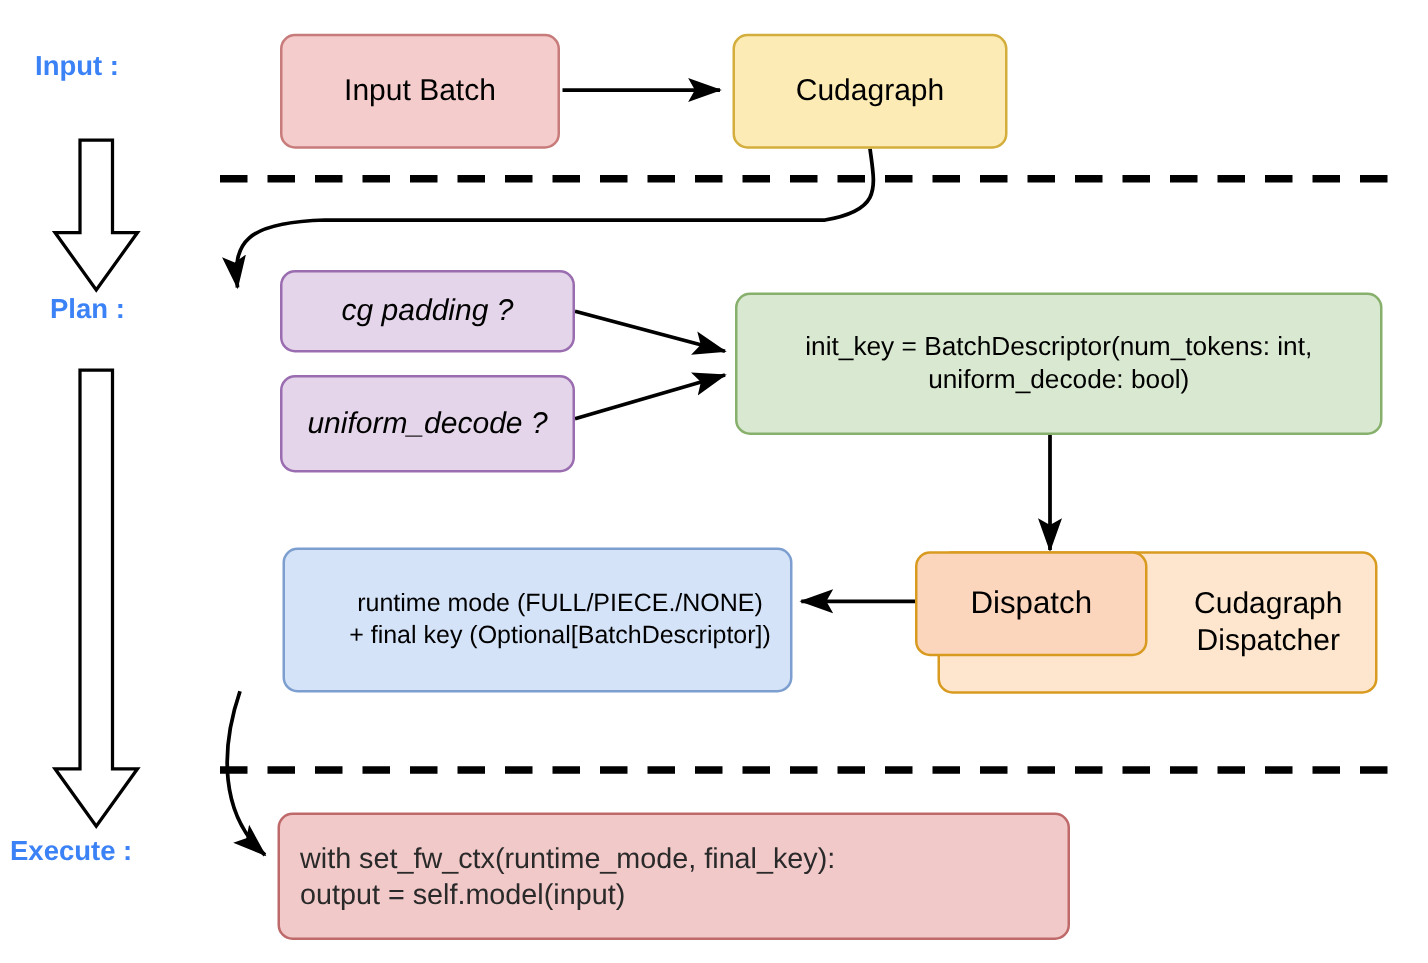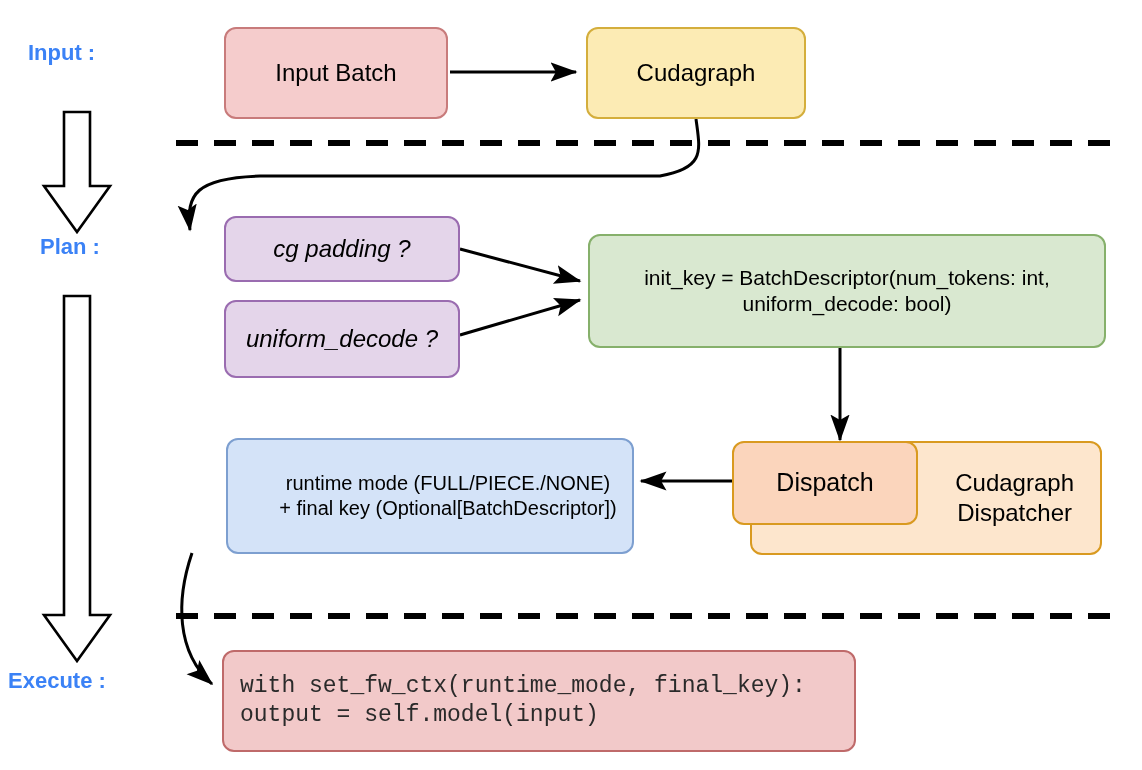--- a/index.html
+++ b/index.html
@@ -44,21 +44,21 @@
   .stage-label {
     position: absolute;
     font-family: "Liberation Sans", sans-serif;
     font-weight: bold;
     font-size: 22px;
     color: #3b82f6;
     white-space: nowrap;
     z-index: 3;
   }
   .code {
-    font-family: Liberation Mono, monospace;
+    font-family: Liberation Sans, sans-serif;
     font-size: 23px;
     text-align: left;
     justify-content: flex-start;
     padding-left: 16px;
     color: #2a2a2a;
     letter-spacing: 0px;
   }
   .n-input-batch  { background:#f5cccc; border:2px solid #c87b7b; }
   .n-preprocess   { background:#fcebb4; border:2px solid #d4ae3c; }
   .n-purple       { background:#e4d5ea; border:2px solid #9a6cb0;font-style:italic; }

